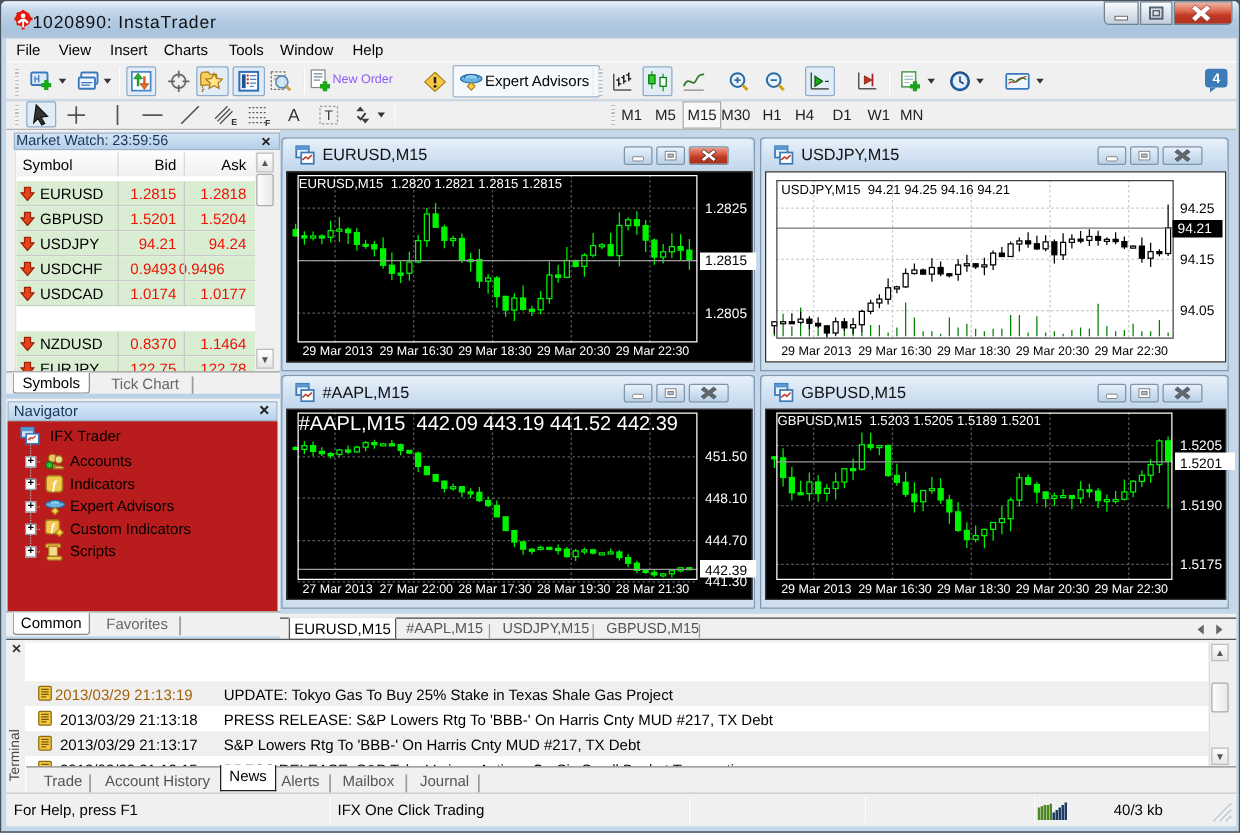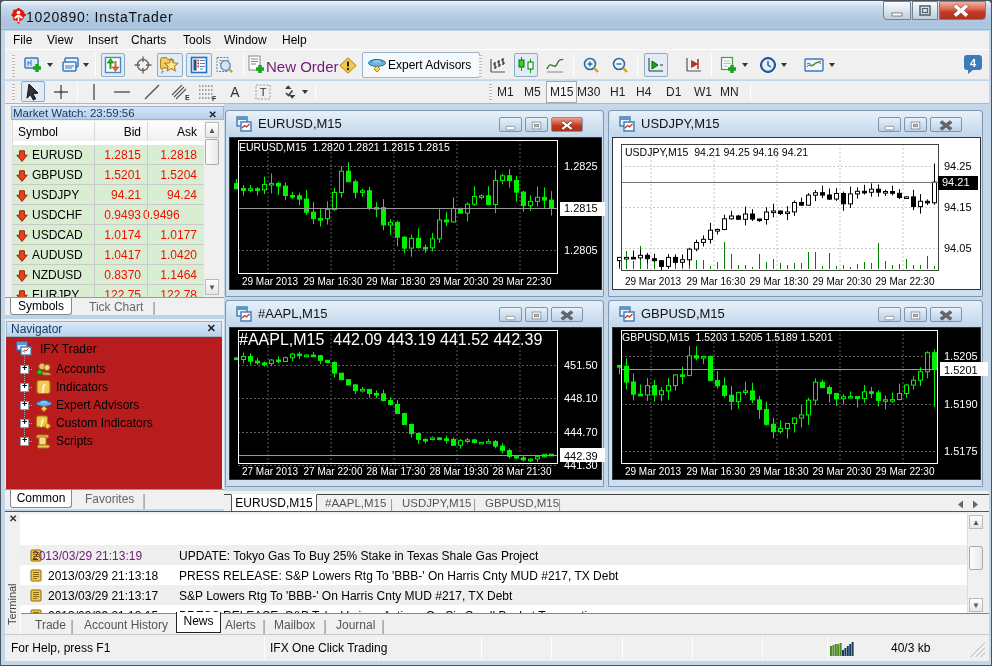--- a/index.html
+++ b/index.html
@@ -100,21 +100,21 @@
         </div>
         <div style="position:absolute;left:238px;top:4px;width:1px;height:22px;background:#c8c8c8;border-right:1px solid #fff"></div>
         <div style="position:absolute;left:240px;top:3px;width:24px;height:24px;border-radius:2px;display:flex;align-items:center;justify-content:center">
           <svg width="22" height="20" viewBox="0 0 22 20" style="">
             <rect x="3" y="1" width="11" height="14" fill="#fff" stroke="#888"></rect>
             <path d="M5 4 h7 M5 6.5 h7 M5 9 h5" stroke="#789"></path>
             <path d="M8 3 h6 l2 8 h-6 z" fill="#f8f8f8" stroke="#888" opacity="0"></path>
             <path d="M14 10 v8 M10 14 h8" stroke="#18a818" stroke-width="3.6"></path>
           </svg>
         </div>
-        <span class="abs" style="left:261px;top:8px;font-size:15px;color:#701a75">New Order</span>
+        <span class="abs" style="left:261px;top:8px;font-size:10px;color:#8b5cf6">New Order</span>
         <div style="position:absolute;left:331px;top:3px;width:24px;height:24px;border-radius:2px;display:flex;align-items:center;justify-content:center">
           <svg width="18" height="17" viewBox="0 0 18 17" style="">
             <path d="M9 0.8 L17.2 8.5 9 16.2 0.8 8.5 Z" fill="#f7c844" stroke="#a8841a"></path>
             <path d="M9 4.5 v5" stroke="#222" stroke-width="2"></path>
             <circle cx="9" cy="12" r="1.2" fill="#222"></circle>
           </svg>
         </div>
         <div class="abs" style="left:357px;top:2px;width:118px;height:26px;background:#f6f9fc;border:1px solid #9ab4cc;border-radius:2px"></div>
         <div style="position:absolute;left:360px;top:3px;width:24px;height:24px;border-radius:2px;display:flex;align-items:center;justify-content:center">
           <svg width="22" height="20" viewBox="0 0 22 20" style="">
@@ -329,30 +329,20 @@
             <span class="abs" style="left:81px;top:0;width:1px;height:20px;background:#c9c9c9"></span>
             <span class="abs" style="left:134px;top:0;width:1px;height:20px;background:#c9c9c9"></span>
           </div>
           <div class="abs" style="left:0;top:104px;width:192px;height:20px;background:#d9edd2;box-shadow:inset 0 -1px 0 #c9c9c9">
             <span class="abs" style="left:3px;top:3px"><svg width="12" height="12" viewBox="0 0 12 12">
                 <path d="M3.6 0.8 h4.8 v4.4 h2.8 L6 11.4 0.8 5.2 h2.8 z" fill="#e8431c" stroke="#9a2208" stroke-width="1"></path>
               </svg></span>
             <span class="abs" style="left:19px;top:3px;font-size:12px;color:#000">USDCAD</span>
             <span class="abs" style="left:76px;top:3px;width:52px;text-align:right;font-size:12px;color:#ee1000">1.0174</span>
             <span class="abs" style="left:130px;top:3px;width:54px;text-align:right;font-size:12px;color:#ee1000">1.0177</span>
-            <span class="abs" style="left:81px;top:0;width:1px;height:20px;background:#c9c9c9"></span>
-            <span class="abs" style="left:134px;top:0;width:1px;height:20px;background:#c9c9c9"></span>
-          </div>
-          <div class="abs" style="left:0;top:124px;width:192px;height:20px;background:#d9edd2;box-shadow:inset 0 -1px 0 #c9c9c9">
-            <span class="abs" style="left:3px;top:3px"><svg width="12" height="12" viewBox="0 0 12 12">
-                <path d="M3.6 0.8 h4.8 v4.4 h2.8 L6 11.4 0.8 5.2 h2.8 z" fill="#e8431c" stroke="#9a2208" stroke-width="1"></path>
-              </svg></span>
-            <span class="abs" style="left:19px;top:3px;font-size:12px;color:#000">AUDUSD</span>
-            <span class="abs" style="left:76px;top:3px;width:52px;text-align:right;font-size:12px;color:#ee1000">1.0417</span>
-            <span class="abs" style="left:130px;top:3px;width:54px;text-align:right;font-size:12px;color:#ee1000">1.0420</span>
             <span class="abs" style="left:81px;top:0;width:1px;height:20px;background:#c9c9c9"></span>
             <span class="abs" style="left:134px;top:0;width:1px;height:20px;background:#c9c9c9"></span>
           </div>
           <div class="abs" style="left:0;top:144px;width:192px;height:20px;background:#d9edd2;box-shadow:inset 0 -1px 0 #c9c9c9">
             <span class="abs" style="left:3px;top:3px"><svg width="12" height="12" viewBox="0 0 12 12">
                 <path d="M3.6 0.8 h4.8 v4.4 h2.8 L6 11.4 0.8 5.2 h2.8 z" fill="#e8431c" stroke="#9a2208" stroke-width="1"></path>
               </svg></span>
             <span class="abs" style="left:19px;top:3px;font-size:12px;color:#000">NZDUSD</span>
             <span class="abs" style="left:76px;top:3px;width:52px;text-align:right;font-size:12px;color:#ee1000">0.8370</span>
             <span class="abs" style="left:130px;top:3px;width:54px;text-align:right;font-size:12px;color:#ee1000">1.1464</span>
@@ -1081,21 +1071,21 @@
         <div class="abs" style="left:0;top:0;width:15px;height:123px;background:#f0f0f0">
           <span class="abs" style="left:4px;top:1px;font-size:10px;font-weight:bold;color:#333">✕</span>
           <div class="abs" style="left:1px;top:62px;width:14px;height:60px;font-size:11px;color:#444;writing-mode:vertical-rl;transform:rotate(180deg);text-align:center">Terminal</div>
         </div>
         <div class="abs" style="left:15px;top:2px;width:947px;height:121px;background:#fff">
           <div class="abs" style="left:0;top:31px;width:947px;height:20px;background:#efefef">
             <span class="abs" style="left:10px;top:3px"><svg width="13" height="13" viewBox="0 0 13 13" style="">
                 <rect x="1" y="1" width="10" height="11" rx="1" fill="#f5c83c" stroke="#8a6a14"></rect>
                 <path d="M3 3.5 h6 M3 5.5 h6 M3 7.5 h6 M3 9.5 h4" stroke="#7a5a10" stroke-width="0.9"></path>
               </svg></span>
-            <span class="abs" style="left:12px;top:4px;font-size:12px;color:#701a75">2013/03/29 21:13:19</span>
+            <span class="abs" style="left:24px;top:4px;font-size:12px;color:#a16207">2013/03/29 21:13:19</span>
             <span class="abs" style="left:159px;top:4px;font-size:12px;color:#000;white-space:nowrap">UPDATE: Tokyo Gas To Buy 25% Stake in Texas Shale Gas Project</span>
           </div>
           <div class="abs" style="left:0;top:51px;width:947px;height:20px;background:#fff">
             <span class="abs" style="left:10px;top:3px"><svg width="13" height="13" viewBox="0 0 13 13" style="">
                 <rect x="1" y="1" width="10" height="11" rx="1" fill="#f5c83c" stroke="#8a6a14"></rect>
                 <path d="M3 3.5 h6 M3 5.5 h6 M3 7.5 h6 M3 9.5 h4" stroke="#7a5a10" stroke-width="0.9"></path>
               </svg></span>
             <span class="abs" style="left:28px;top:4px;font-size:12px;color:#000">2013/03/29 21:13:18</span>
             <span class="abs" style="left:159px;top:4px;font-size:12px;color:#000;white-space:nowrap">PRESS RELEASE: S&amp;P Lowers Rtg To 'BBB-' On Harris Cnty MUD #217, TX Debt</span>
           </div>

